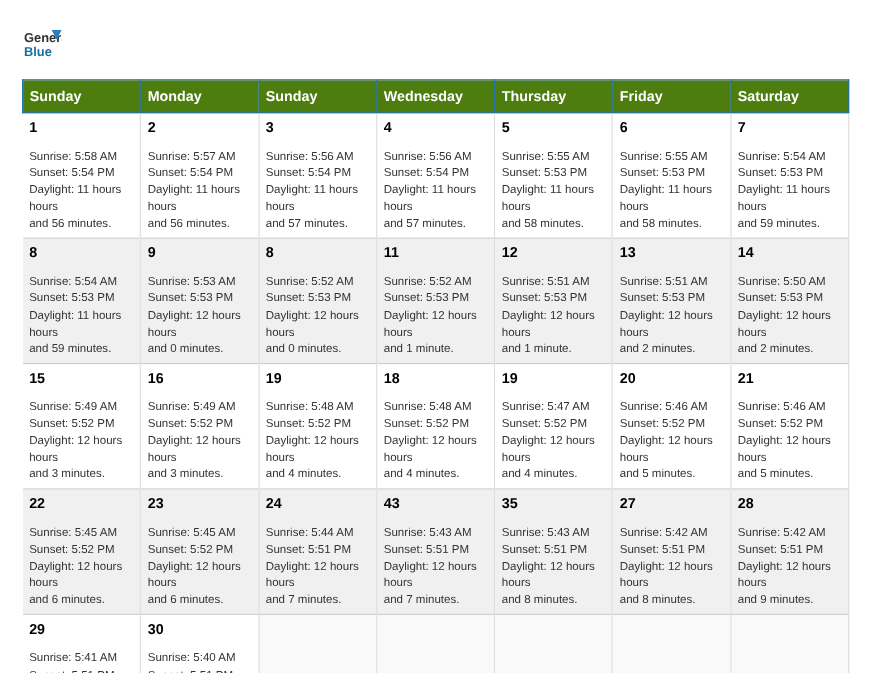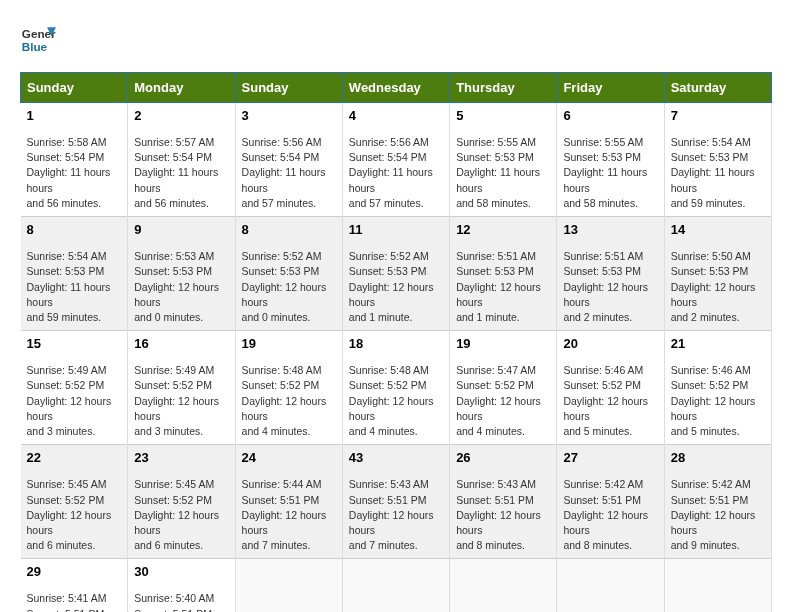--- a/index.html
+++ b/index.html
@@ -230,21 +230,21 @@
         </td>
         <td>
           <div class="day-num">24</div>
           <div class="day-info">Sunrise: 5:44 AM<br>Sunset: 5:51 PM<br>Daylight: 12 hours hours<br>and 7 minutes.</div>
         </td>
         <td>
           <div class="day-num">43</div>
           <div class="day-info">Sunrise: 5:43 AM<br>Sunset: 5:51 PM<br>Daylight: 12 hours hours<br>and 7 minutes.</div>
         </td>
         <td>
-          <div class="day-num">26</div>
+          <div class="day-num">35</div>
           <div class="day-info">Sunrise: 5:43 AM<br>Sunset: 5:51 PM<br>Daylight: 12 hours hours<br>and 8 minutes.</div>
         </td>
         <td>
           <div class="day-num">27</div>
           <div class="day-info">Sunrise: 5:42 AM<br>Sunset: 5:51 PM<br>Daylight: 12 hours hours<br>and 8 minutes.</div>
         </td>
         <td>
           <div class="day-num">28</div>
           <div class="day-info">Sunrise: 5:42 AM<br>Sunset: 5:51 PM<br>Daylight: 12 hours hours<br>and 9 minutes.</div>
         </td>

